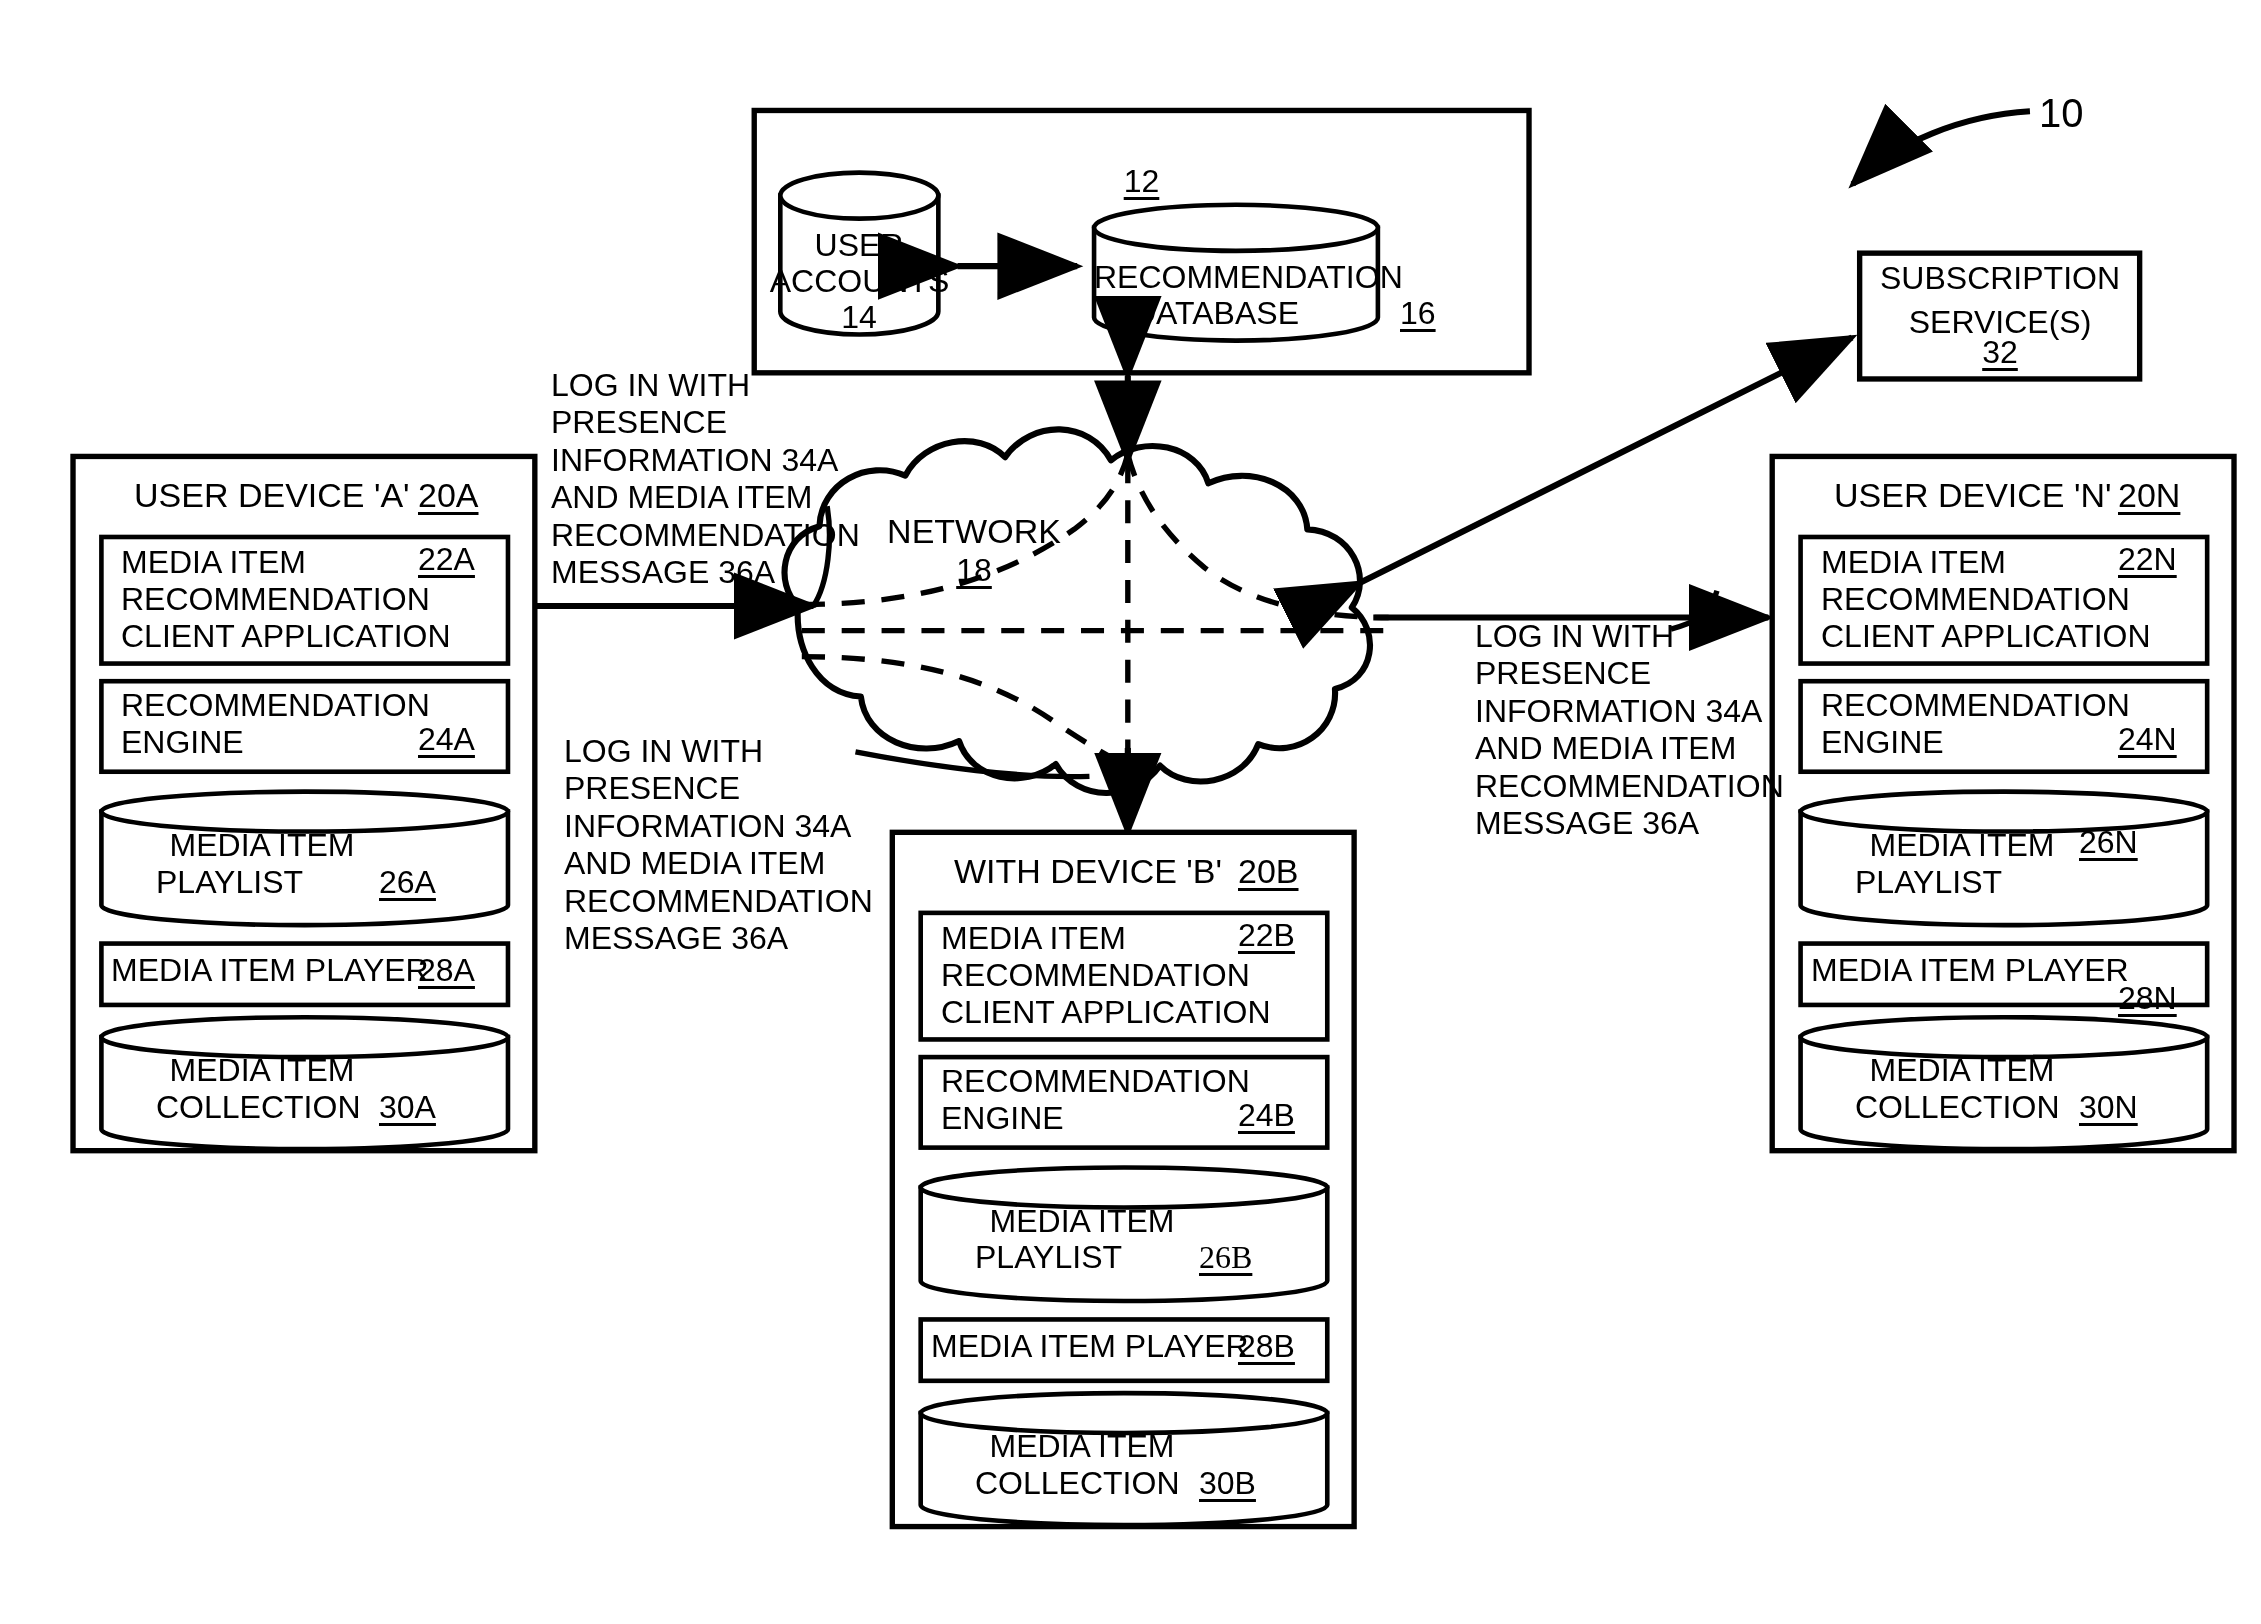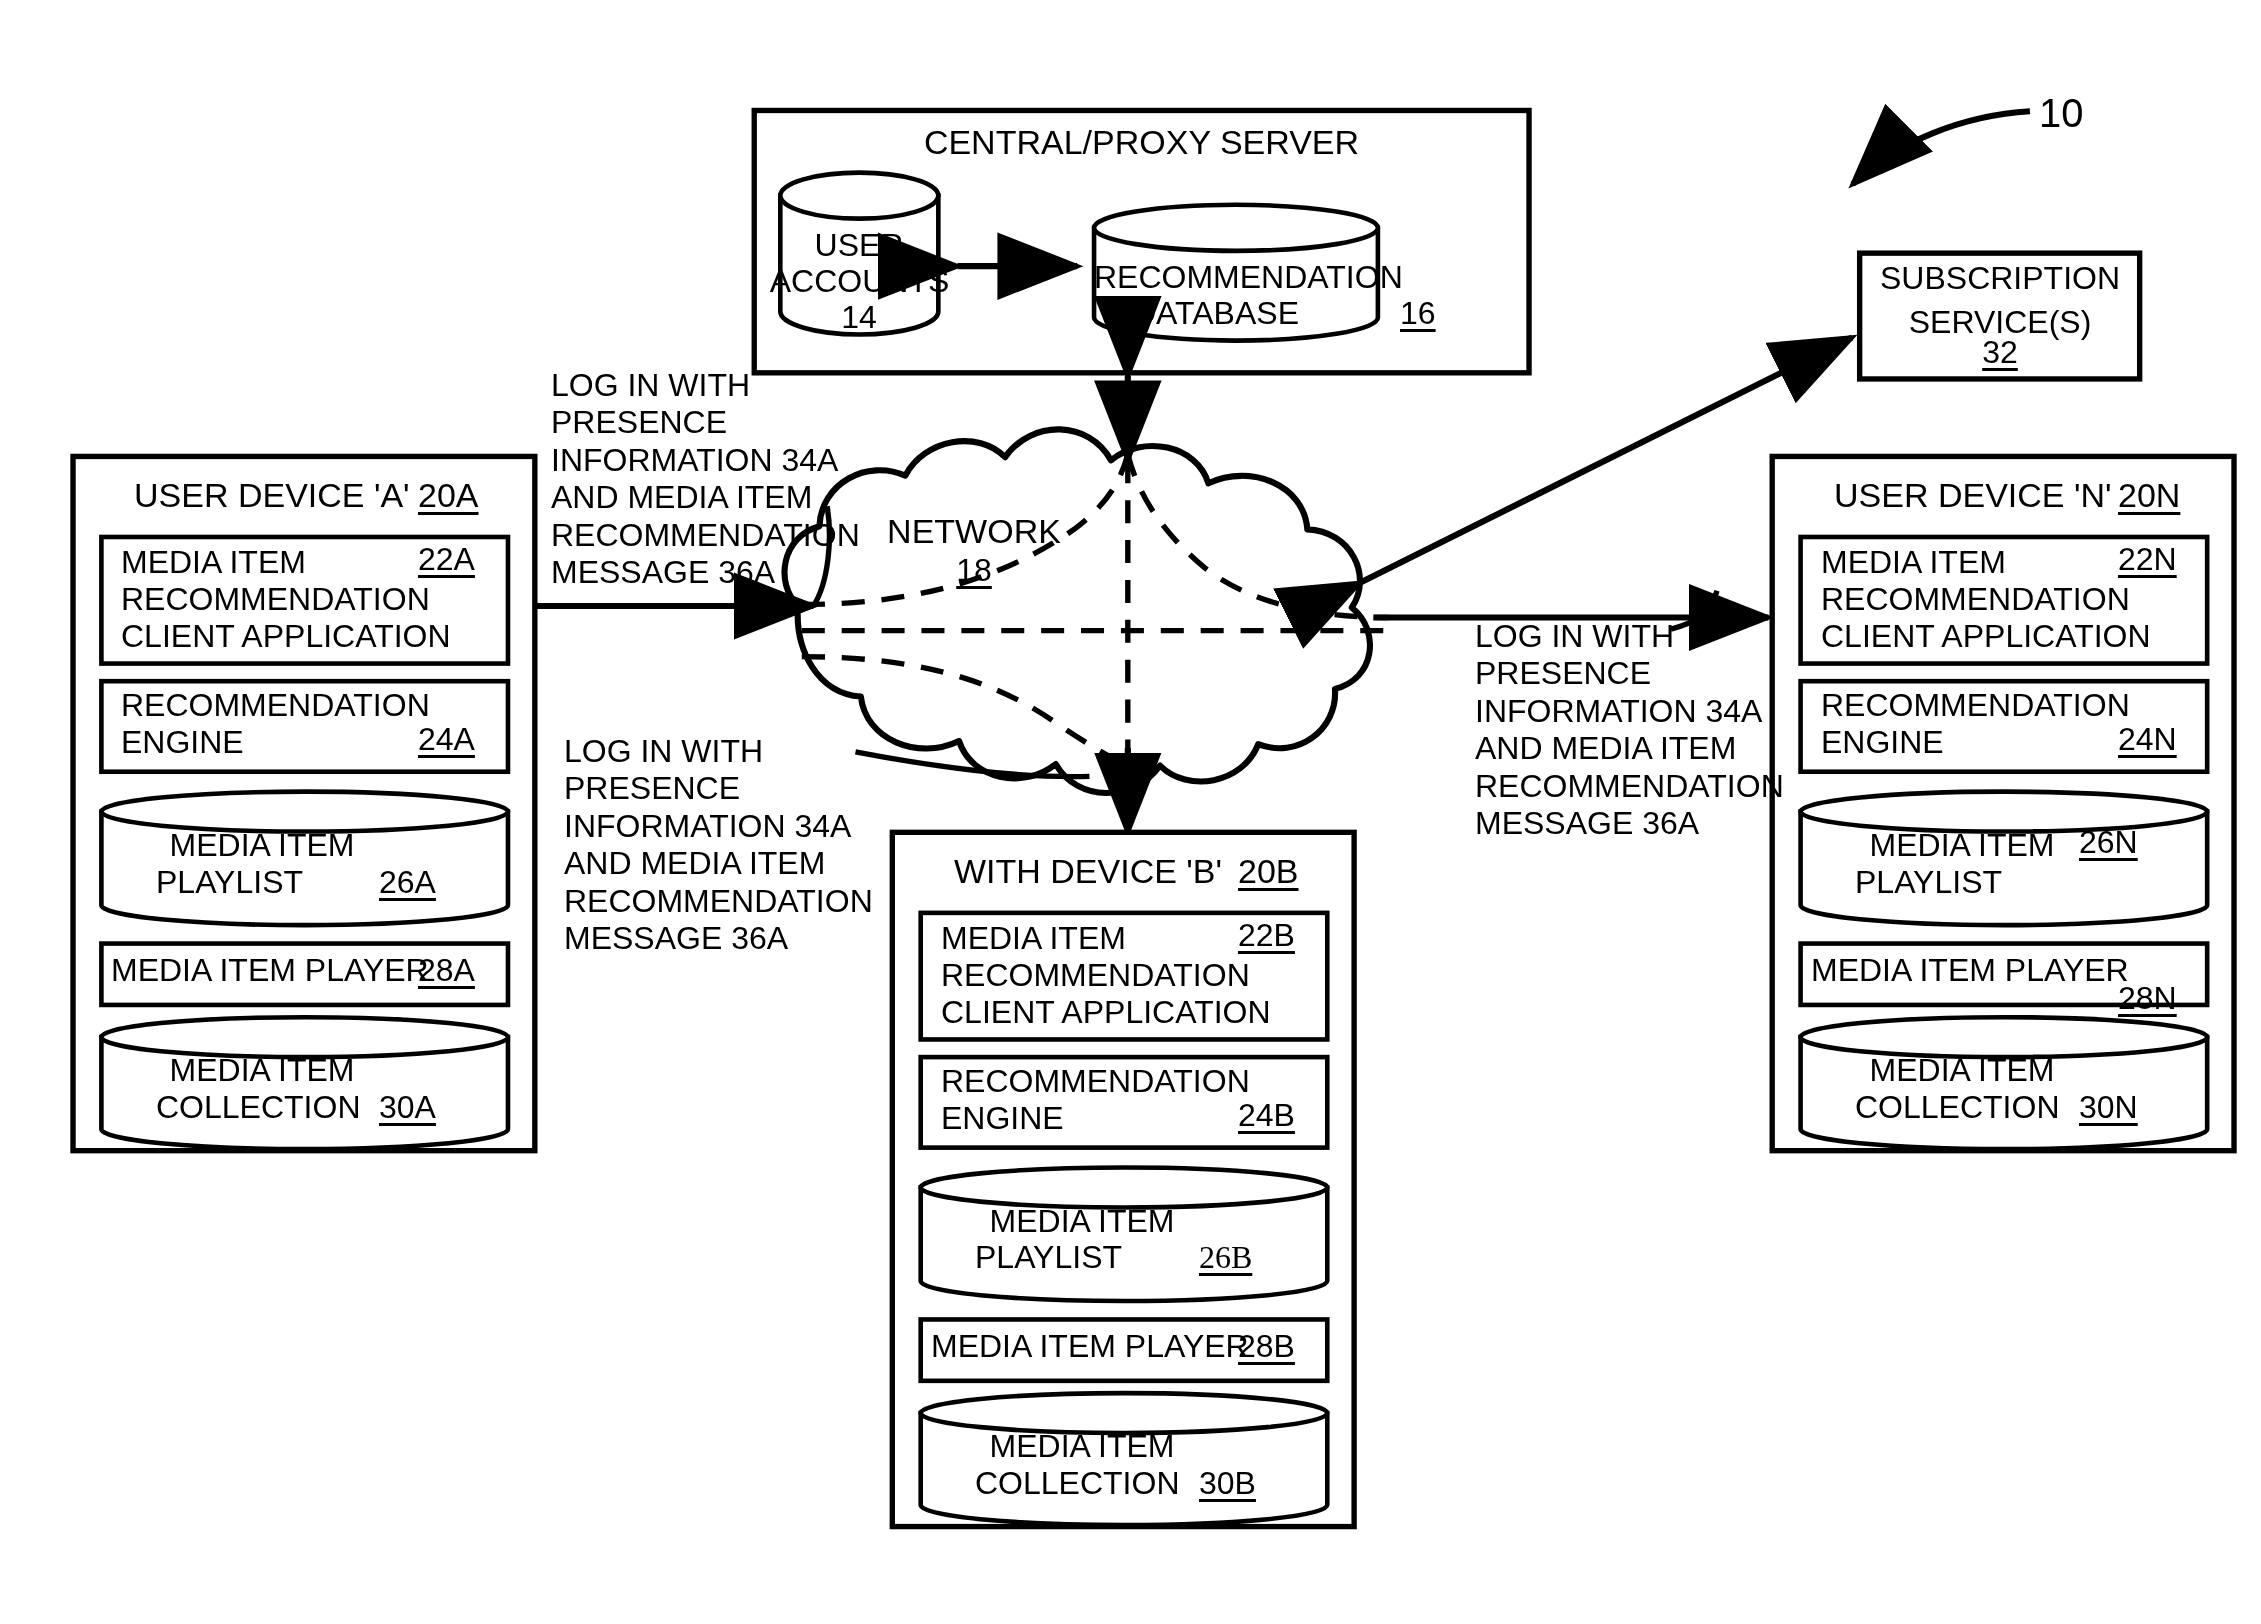--- a/index.html
+++ b/index.html
@@ -120,21 +120,21 @@
     </g>
     <rect x="2347" y="1230" width="530" height="80" fill="#fff" stroke="#000" stroke-width="6"></rect>
     <g fill="#fff" stroke="#000" stroke-width="6">
       <path d="M2347,1352 L2347,1472 A265,26 0 0 0 2877,1472 L2877,1352 Z"></path>
       <ellipse cx="2612" cy="1352" rx="265" ry="26"></ellipse>
     </g>
   </svg>
 
   <div class="lbl t48" style="left:2039px;top:92px;font-size:40px;">10</div>
 
-  <div class="lbl t44 c" style="left:754px;top:124px;width:775px;">CENTRAL/PROXY SERVER</div>
+  <div class="lbl t42 c u" style="left:754px;top:165px;width:775px;">12</div>
 
   <div class="lbl t42 c" style="left:780px;top:229px;width:158px;">USER</div>
   <div class="lbl t42 c" style="left:756px;top:265px;width:207px;">ACCOUNTS</div>
   <div class="lbl t42 c u" style="left:780px;top:301px;width:158px;">14</div>
 
   <div class="lbl t42 c" style="left:1094px;top:261px;width:284px;">RECOMMENDATION</div>
   <div class="lbl t42" style="left:1133px;top:297px;">DATABASE</div>
   <div class="lbl t42 u" style="left:1400px;top:297px;">16</div>
 
   <div class="lbl t44 c" style="left:859px;top:513px;width:230px;">NETWORK</div>

